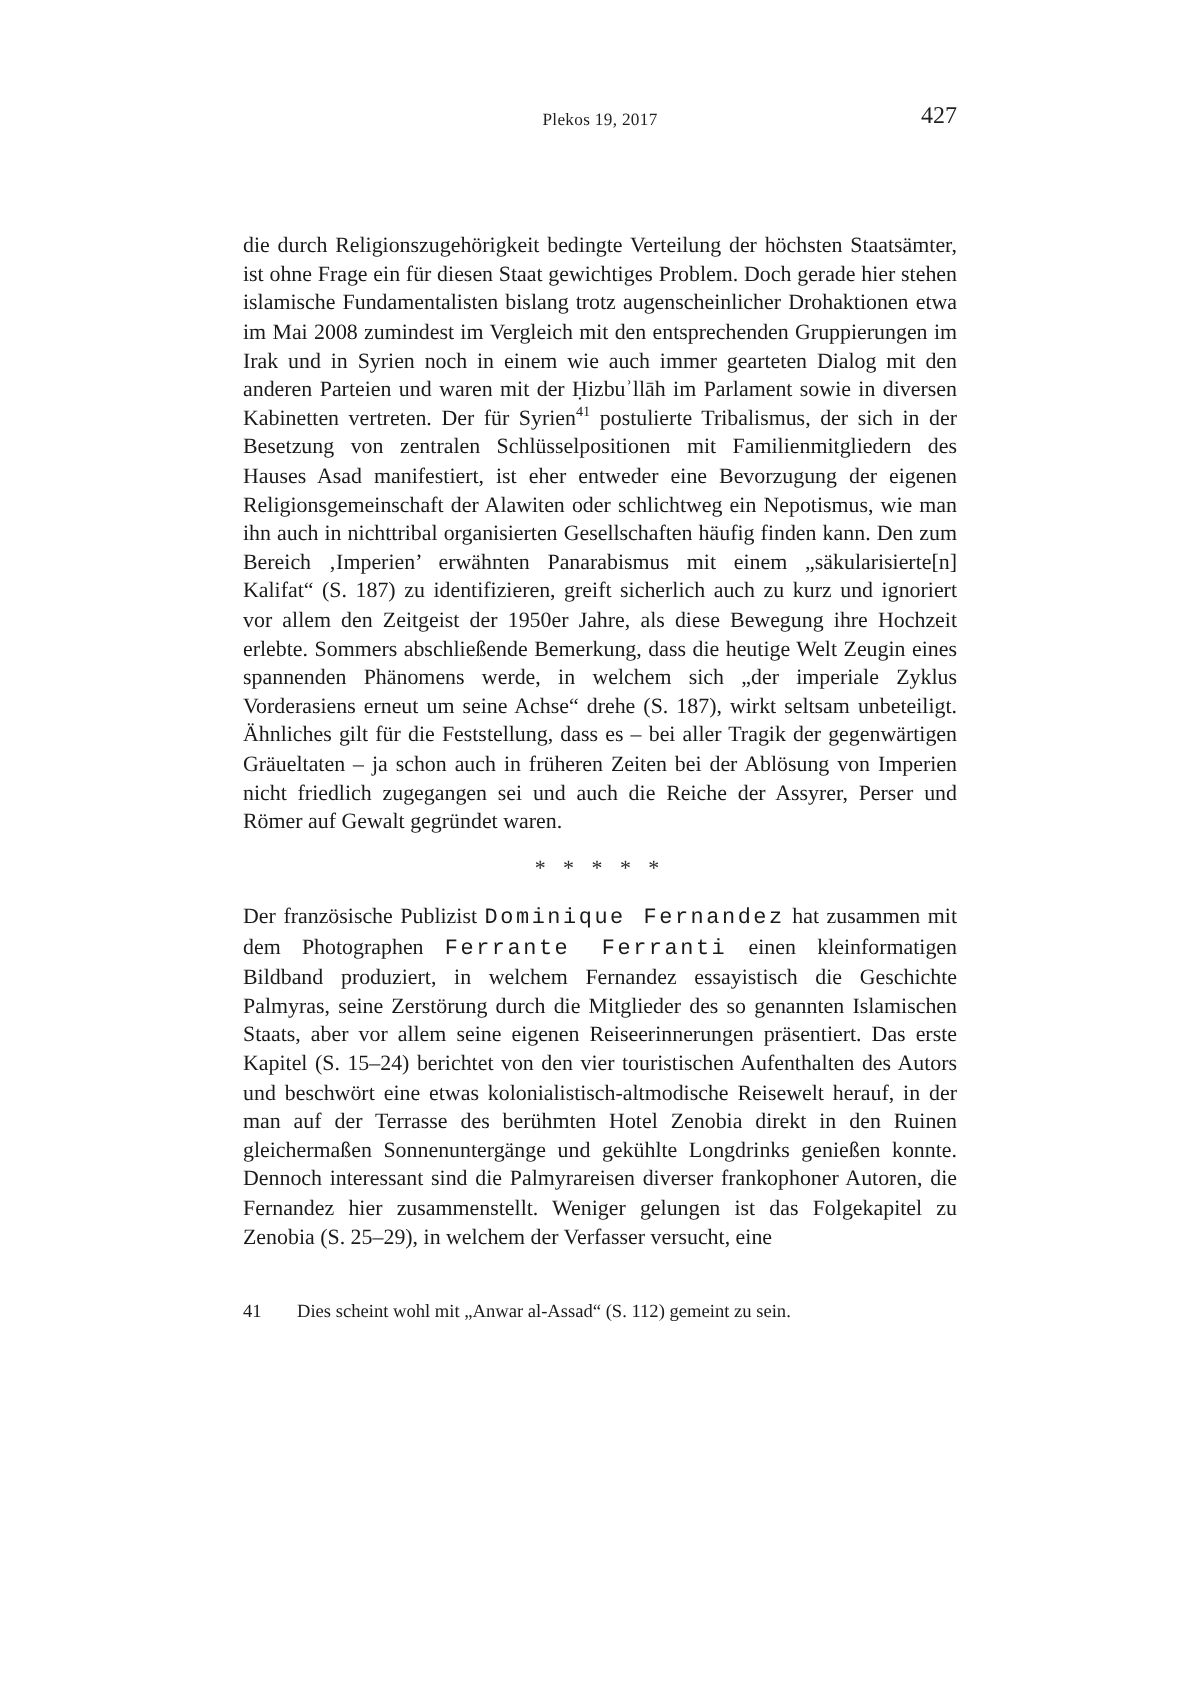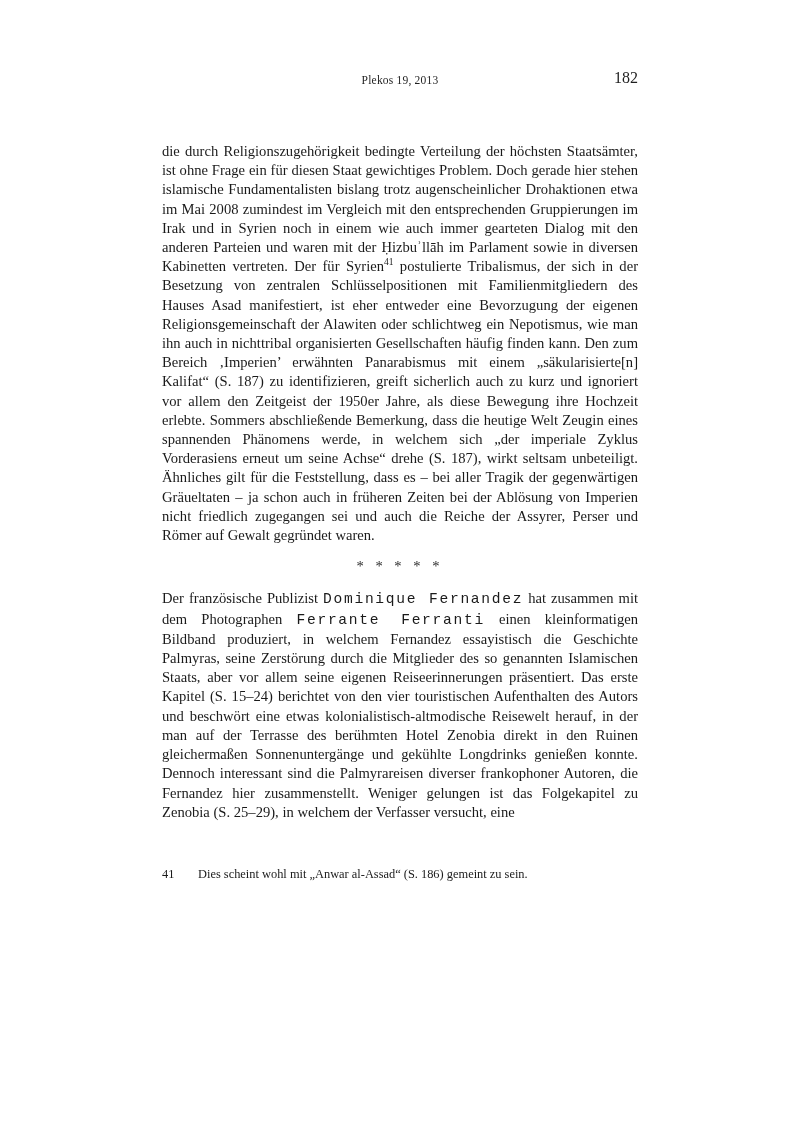--- a/index.html
+++ b/index.html
@@ -45,21 +45,21 @@
     right: 0;
     top: -3px;
     font-size: 16px;
     color: #1f1f1f;
   }
 
   
   .textblock {
     position: absolute;
     left: 162px;
-    top: 142px;
+    top: 155px;
     width: 476px;
   }
   p.body {
     margin: 0;
     font-size: 14.6px;
     line-height: 19.2px;
     text-align: justify;
     text-justify: inter-word;
     hyphens: none;
     color: #1a1a1a;
@@ -105,33 +105,33 @@
     width: 30px;
     font-size: 12.4px;
   }
 </style>
 </head>
 <body>
 
 <div class="page">
 
   <div class="running-head">
-    <div class="running-head-title">Plekos 19, 2013</div>
-    <div class="running-head-pageno">182</div>
+    <div class="running-head-title">Plekos 19, 2017</div>
+    <div class="running-head-pageno">427</div>
   </div>
 
   <div class="textblock">
 
     <p class="body"><span>die durch Religionszugehörigkeit bedingte Verteilung der höchsten Staatsämter, ist ohne Frage ein für diesen Staat gewichtiges Problem. Doch gerade hier stehen islamische Fundamentalisten bislang trotz augenscheinlicher Drohaktionen etwa im Mai 2008 zumindest im Vergleich mit den entsprechenden Gruppierungen im Irak und in Syrien noch in einem wie auch immer gearteten Dialog mit den anderen Parteien und waren mit der Ḥizbuʾllāh im Parlament sowie in diversen Kabinetten vertreten. Der für Syrien</span><sup class="fnref">41</sup><span> postulierte Tribalismus, der sich in der Besetzung von zentralen Schlüsselpositionen mit Familienmitgliedern des Hauses Asad manifestiert, ist eher entweder eine Bevorzugung der eigenen Religionsgemeinschaft der Alawiten oder schlichtweg ein Nepotismus, wie man ihn auch in nichttribal organisierten Gesellschaften häufig finden kann. Den zum Bereich ‚Imperien’ erwähnten Panarabismus mit einem „säkularisierte[n] Kalifat“ (S. 187) zu identifizieren, greift sicherlich auch zu kurz und ignoriert vor allem den Zeitgeist der 1950er Jahre, als diese Bewegung ihre Hochzeit erlebte. Sommers abschließende Bemerkung, dass die heutige Welt Zeugin eines spannenden Phänomens werde, in welchem sich „der imperiale Zyklus Vorderasiens erneut um seine Achse“ drehe (S. 187), wirkt seltsam unbeteiligt. Ähnliches gilt für die Feststellung, dass es – bei aller Tragik der gegenwärtigen Gräueltaten – ja schon auch in früheren Zeiten bei der Ablösung von Imperien nicht friedlich zugegangen sei und auch die Reiche der Assyrer, Perser und Römer auf Gewalt gegründet waren.</span></p>
 
     <p class="sep">* * * * *</p>
 
     <p class="body"><span>Der französische Publizist </span><span class="spaced">Dominique Fernandez</span><span> hat zusammen mit dem Photographen </span><span class="spaced">Ferrante Ferranti</span><span> einen kleinformatigen Bildband produziert, in welchem Fernandez essayistisch die Geschichte Palmyras, seine Zerstörung durch die Mitglieder des so genannten Islamischen Staats, aber vor allem seine eigenen Reiseerinnerungen präsentiert. Das erste Kapitel (S. 15–24) berichtet von den vier touristischen Aufenthalten des Autors und beschwört eine etwas kolonialistisch-altmodische Reisewelt herauf, in der man auf der Terrasse des berühmten Hotel Zenobia direkt in den Ruinen gleichermaßen Sonnenuntergänge und gekühlte Longdrinks genießen konnte. Dennoch interessant sind die Palmyrareisen diverser frankophoner Autoren, die Fernandez hier zusammenstellt. Weniger gelungen ist das Folgekapitel zu Zenobia (S. 25–29), in welchem der Verfasser versucht, eine</span></p>
 
   </div>
 
   <div class="footnotes">
     <div class="footnote">
-      <span class="footnote-num">41</span><span>Dies scheint wohl mit „Anwar al-Assad“ (S. 186) gemeint zu sein.</span>
+      <span class="footnote-num">41</span><span>Dies scheint wohl mit „Anwar al-Assad“ (S. 112) gemeint zu sein.</span>
     </div>
   </div>
 
 </div>
 
 </body></html>

